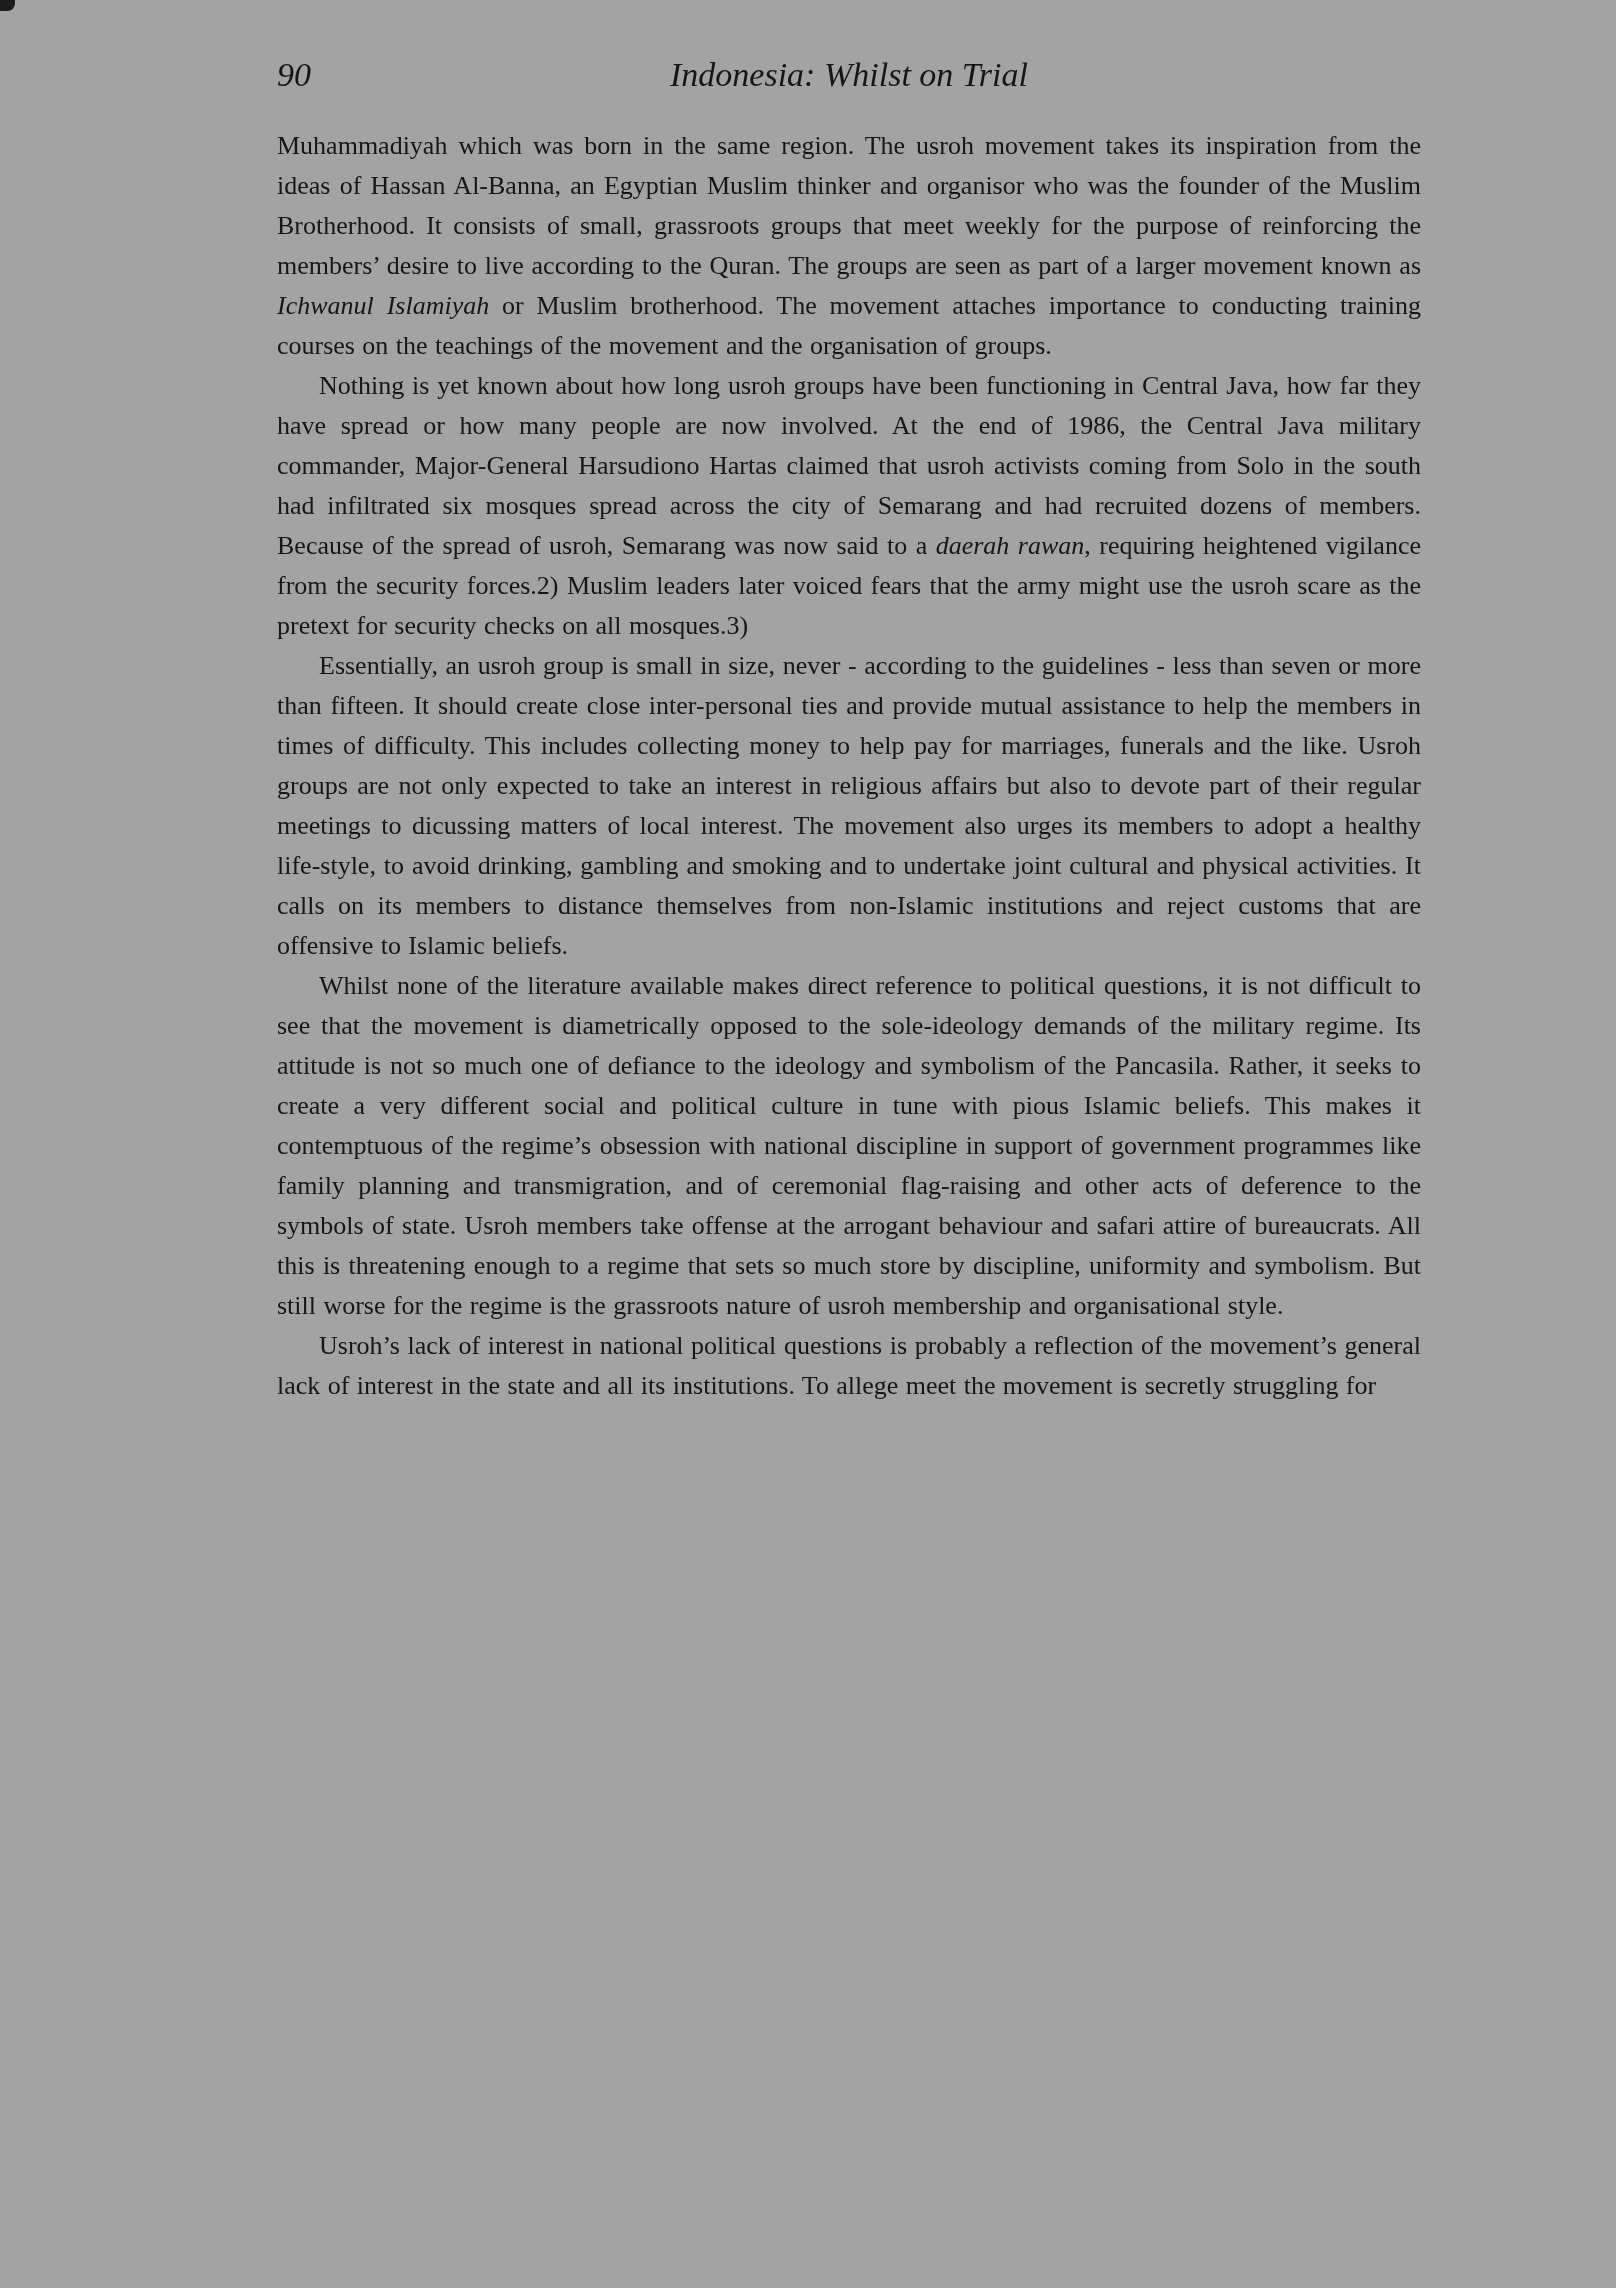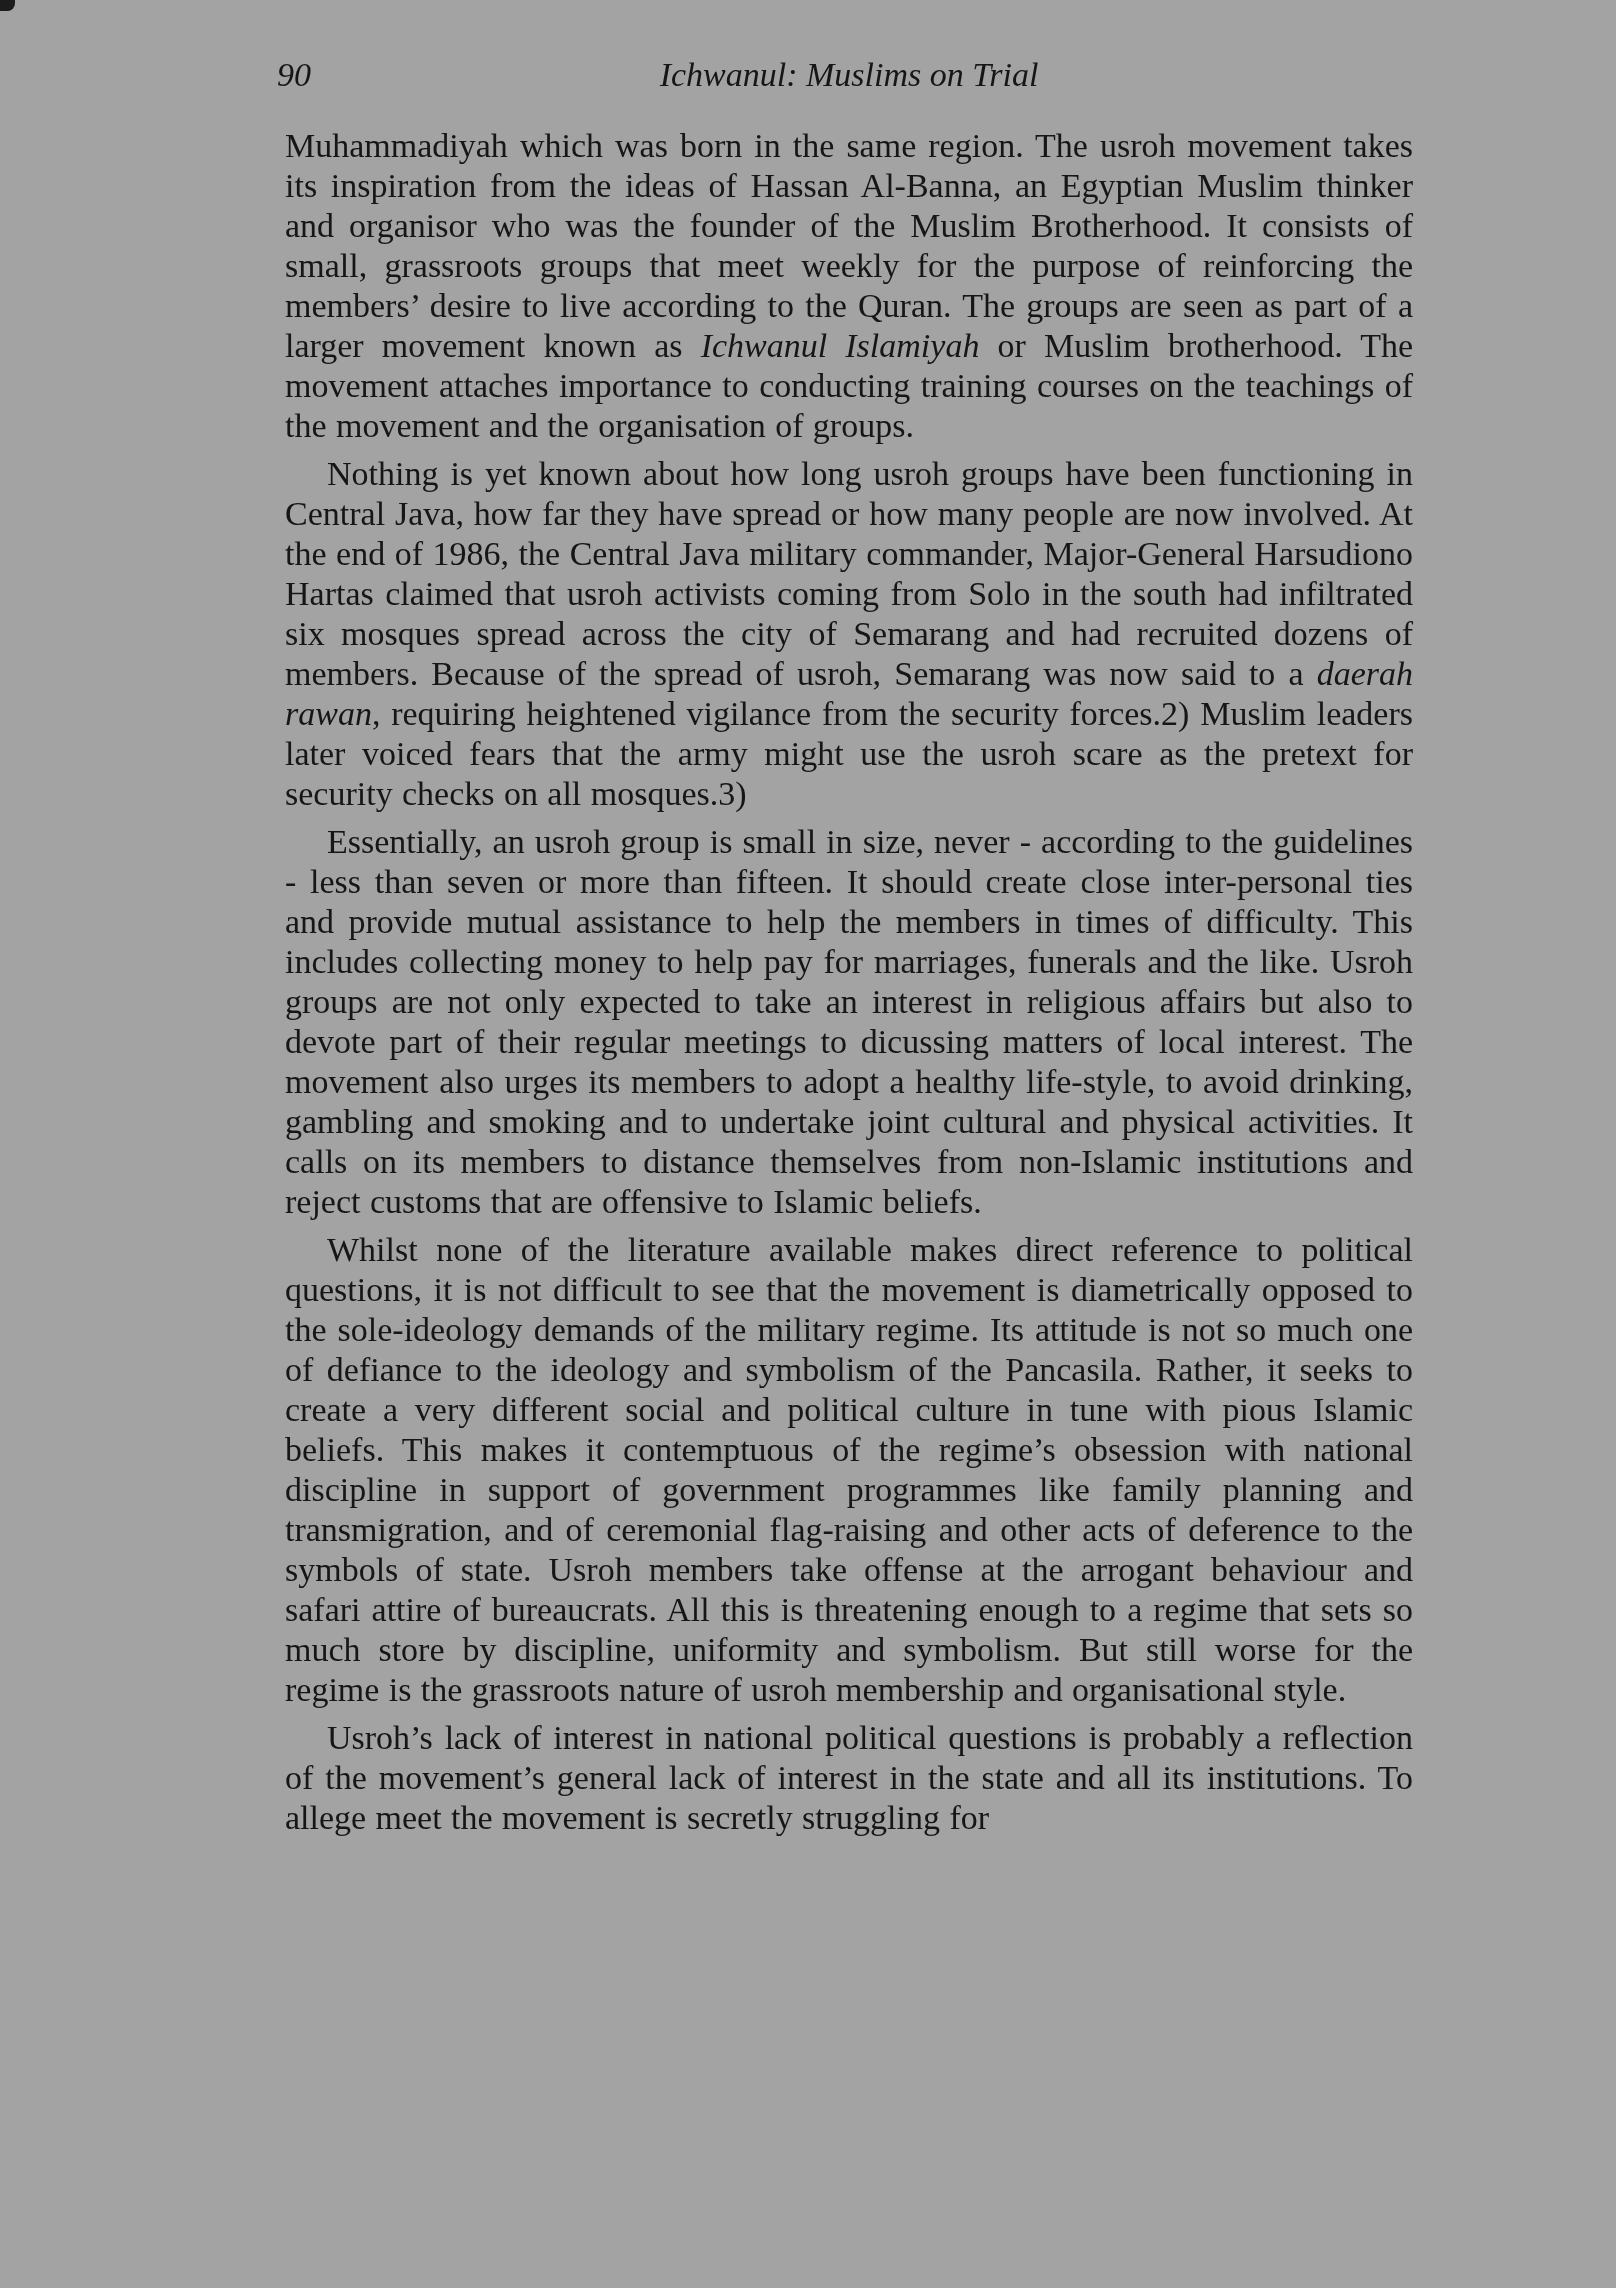--- a/index.html
+++ b/index.html
@@ -42,42 +42,42 @@
   .page-num {
     position: absolute;
     left: 0;
     top: 0;
   }
   .header-title {
     display: block;
     text-align: center;
   }
   .body-text p.para {
-    margin: 8px;
+    margin: 0;
     text-align: justify;
-    font-size: 34px;
+    font-size: 26px;
     line-height: 40px;
     word-spacing: 0.9px;
   }
   .body-text p.para.indent {
     text-indent: 42px;
   }
   .body-text em {
     font-style: italic;
   }
 </style>
 </head>
 <body>
 
 <div class="page">
   <div class="corner-mark"></div>
   <div class="text-col">
     <div class="header">
       <span class="page-num">90</span>
-      <span class="header-title">Ichwanul: Muslims on Trial</span>
+      <span class="header-title">Indonesia: Whilst on Trial</span>
     </div>
     <div class="body-text" id="body-text">
         <p class="para"><span>Muhammadiyah which was born in the same region. The usroh movement takes its inspiration from the ideas of Hassan Al-Banna, an Egyptian Muslim thinker and organisor who was the founder of the Muslim Brotherhood. It consists of small, grassroots groups that meet weekly for the purpose of reinforcing the members’ desire to live according to the Quran. The groups are seen as part of a larger movement known as </span><em>Ichwanul Islamiyah</em><span> or Muslim brotherhood. The movement attaches importance to conducting training courses on the teachings of the movement and the organisation of groups.</span></p>
         <p class="para indent"><span>Nothing is yet known about how long usroh groups have been functioning in Central Java, how far they have spread or how many people are now involved. At the end of 1986, the Central Java military commander, Major-General Harsudiono Hartas claimed that usroh activists coming from Solo in the south had infiltrated six mosques spread across the city of Semarang and had recruited dozens of members. Because of the spread of usroh, Semarang was now said to a </span><em>daerah rawan</em><span>, requiring heightened vigilance from the security forces.2) Muslim leaders later voiced fears that the army might use the usroh scare as the pretext for security checks on all mosques.3)</span></p>
         <p class="para indent"><span>Essentially, an usroh group is small in size, never - according to the guidelines - less than seven or more than fifteen. It should create close inter-personal ties and provide mutual assistance to help the members in times of difficulty. This includes collecting money to help pay for marriages, funerals and the like. Usroh groups are not only expected to take an interest in religious affairs but also to devote part of their regular meetings to dicussing matters of local interest. The movement also urges its members to adopt a healthy life-style, to avoid drinking, gambling and smoking and to undertake joint cultural and physical activities. It calls on its members to distance themselves from non-Islamic institutions and reject customs that are offensive to Islamic beliefs.</span></p>
         <p class="para indent"><span>Whilst none of the literature available makes direct reference to political questions, it is not difficult to see that the movement is diametrically opposed to the sole-ideology demands of the military regime. Its attitude is not so much one of defiance to the ideology and symbolism of the Pancasila. Rather, it seeks to create a very different social and political culture in tune with pious Islamic beliefs. This makes it contemptuous of the regime’s obsession with national discipline in support of government programmes like family planning and transmigration, and of ceremonial flag-raising and other acts of deference to the symbols of state. Usroh members take offense at the arrogant behaviour and safari attire of bureaucrats. All this is threatening enough to a regime that sets so much store by discipline, uniformity and symbolism. But still worse for the regime is the grassroots nature of usroh membership and organisational style.</span></p>
         <p class="para indent"><span>Usroh’s lack of interest in national political questions is probably a reflection of the movement’s general lack of interest in the state and all its institutions. To allege meet the movement is secretly struggling for</span></p>
       </div>
   </div>
 </div>

